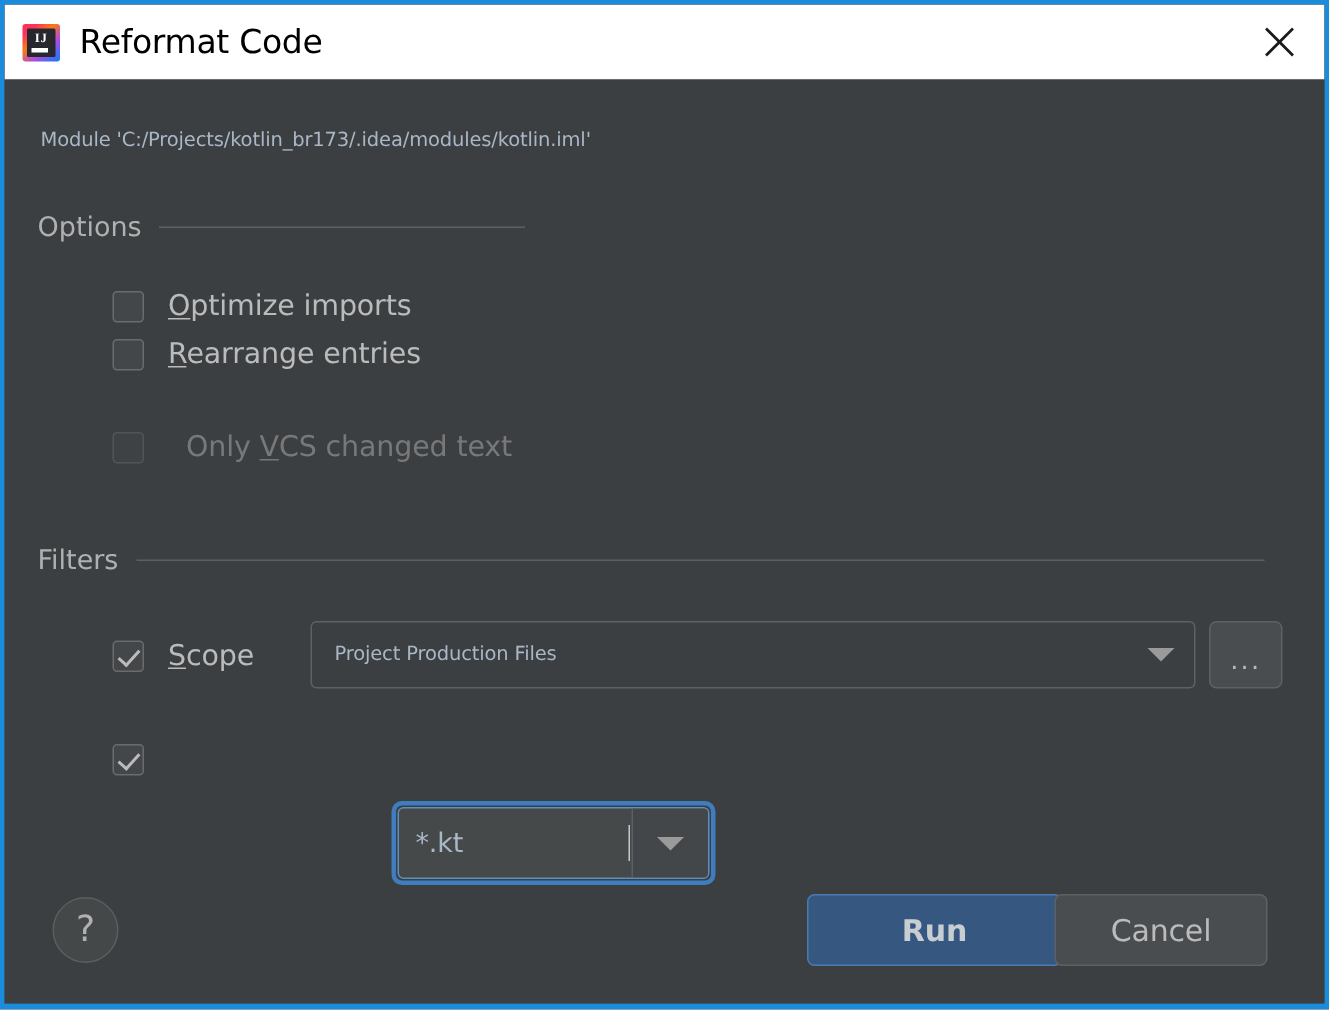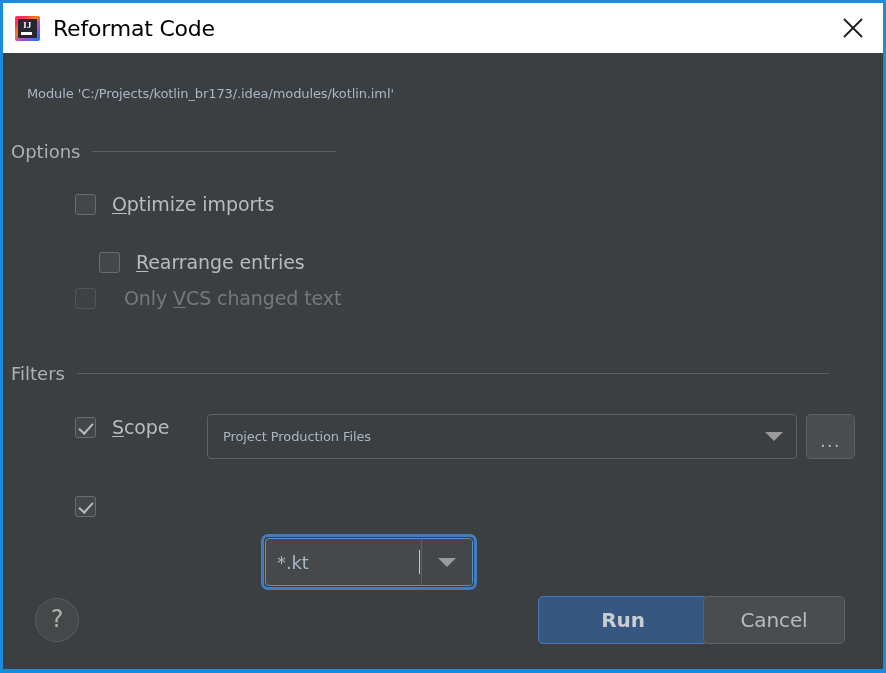--- a/index.html
+++ b/index.html
@@ -116,21 +116,21 @@
     font-family: "DejaVu Sans", sans-serif;
     white-space: nowrap;
     letter-spacing: -0.1px;
   }
 
   
   .section-header {
     position: absolute;
     display: flex;
     align-items: center;
-    left: 8px;
+    left: 22px;
   }
   .section-header .label {
     font-size: 18px;
     color: #b0b0b0;
     font-family: "DejaVu Sans", sans-serif;
     white-space: nowrap;
     padding-right: 12px;
   }
   .section-header .rule {
     height: 1px;
@@ -183,23 +183,23 @@
     font-size: 19px;
     color: #bbbbbb;
     font-family: "DejaVu Sans", sans-serif;
     white-space: nowrap;
     letter-spacing: -0.1px;
   }
   .cb-row.disabled .cb-label { color: #787878; }
   .cb-label u { text-decoration: underline; text-underline-offset: 2px; }
 
   #cb-optimize   { top: 140px; text-align: center; }
-  #cb-rearrange  { top: 198px; margin-left: 24px; }
+  #cb-rearrange  { top: 172px; }
   #cb-vcs        { top: 234px; }
-  #cb-scope      { top: 363px; }
+  #cb-scope      { top: 373px; }
   #cb-filemask   { top: 443px; }
 
   
   #scope-combo {
     position: absolute;
     left: 204px;
     top: 361px;
     width: 590px;
     height: 45px;
     background: #3c3f41;

